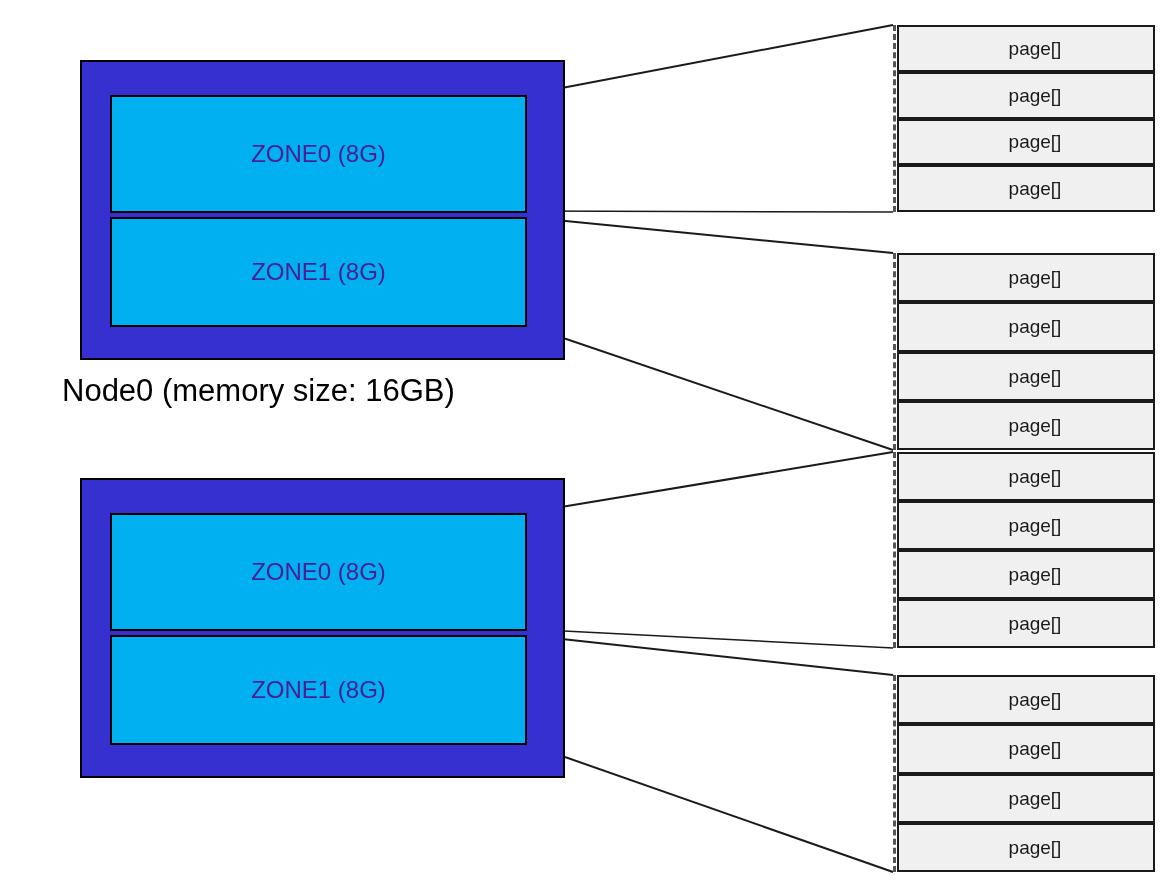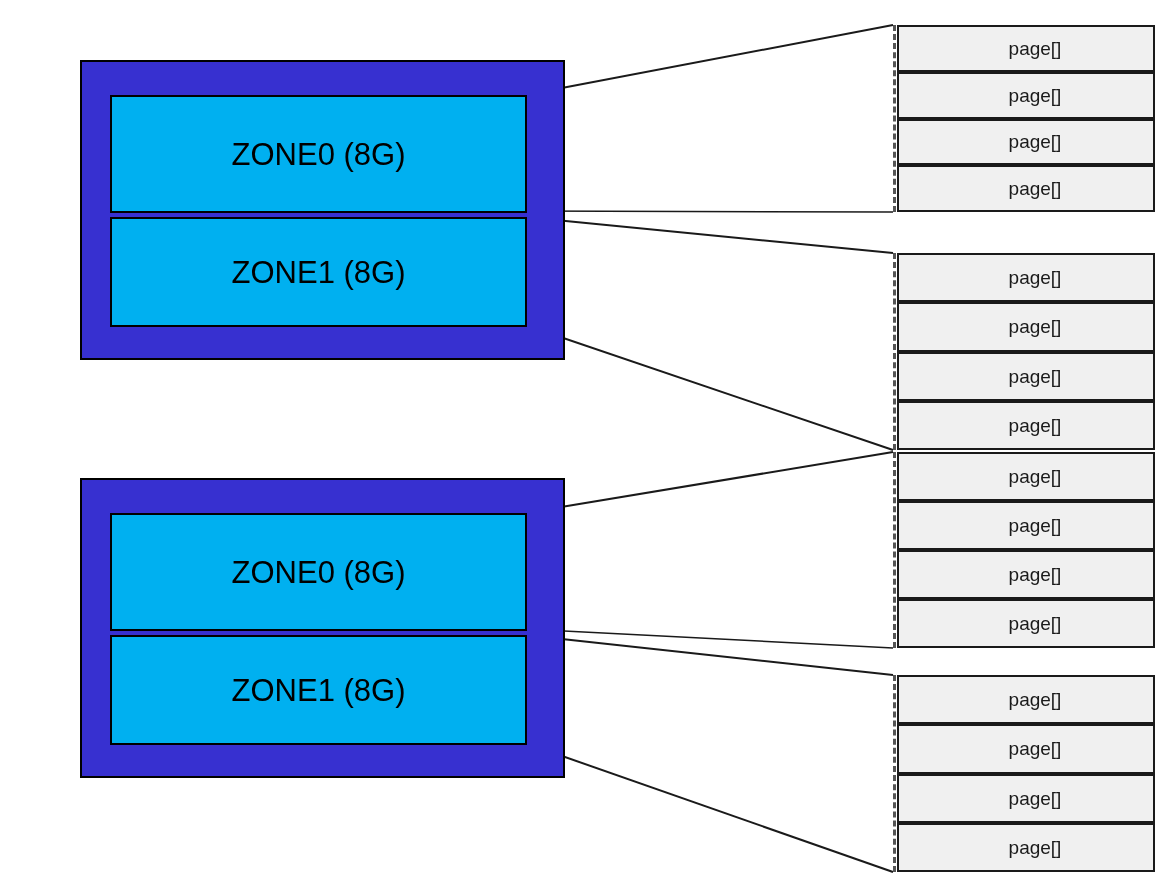--- a/index.html
+++ b/index.html
@@ -22,22 +22,22 @@
     box-sizing:border-box;
   }
   .zone-box{
     position:absolute;
     background:var(--zone-fill,#00b0f0);
     border:2px solid #000000;
     box-sizing:border-box;
     display:flex;align-items:center;justify-content:center;
   }
   .zone-label{
-    font-size:31px;
-    color:#000000;
+    font-size:24px;
+    color:#4c1d95;
     letter-spacing:0px;
     white-space:nowrap;
     line-height:1;
   }
   .node-label{
     position:absolute;
     font-size:31px;
     color:#000;
     white-space:nowrap;
     line-height:1;
@@ -92,20 +92,21 @@
   </svg>
 
   <div class="node-box" style="left: 80px; top: 60px; width: 485px; height: 300px; background: rgb(55, 48, 208);">
     <div class="zone-box" style="left: 28px; top: 33px; width: 417px; height: 118px; background: rgb(0, 176, 240);">
       <span class="zone-label">ZONE0 (8G)</span>
     </div>
     <div class="zone-box" style="left: 28px; top: 155px; width: 417px; height: 110px; background: rgb(0, 176, 240);">
       <span class="zone-label">ZONE1 (8G)</span>
     </div>
   </div>
+  <div class="node-label" style="left:62px;top:375px;">Node0 (memory size: 16GB)</div>
 
   <div class="node-box" style="left: 80px; top: 478px; width: 485px; height: 300px; background: rgb(55, 48, 208);">
     <div class="zone-box" style="left: 28px; top: 33px; width: 417px; height: 118px; background: rgb(0, 176, 240);">
       <span class="zone-label">ZONE0 (8G)</span>
     </div>
     <div class="zone-box" style="left: 28px; top: 155px; width: 417px; height: 110px; background: rgb(0, 176, 240);">
       <span class="zone-label">ZONE1 (8G)</span>
     </div>
   </div>
 

